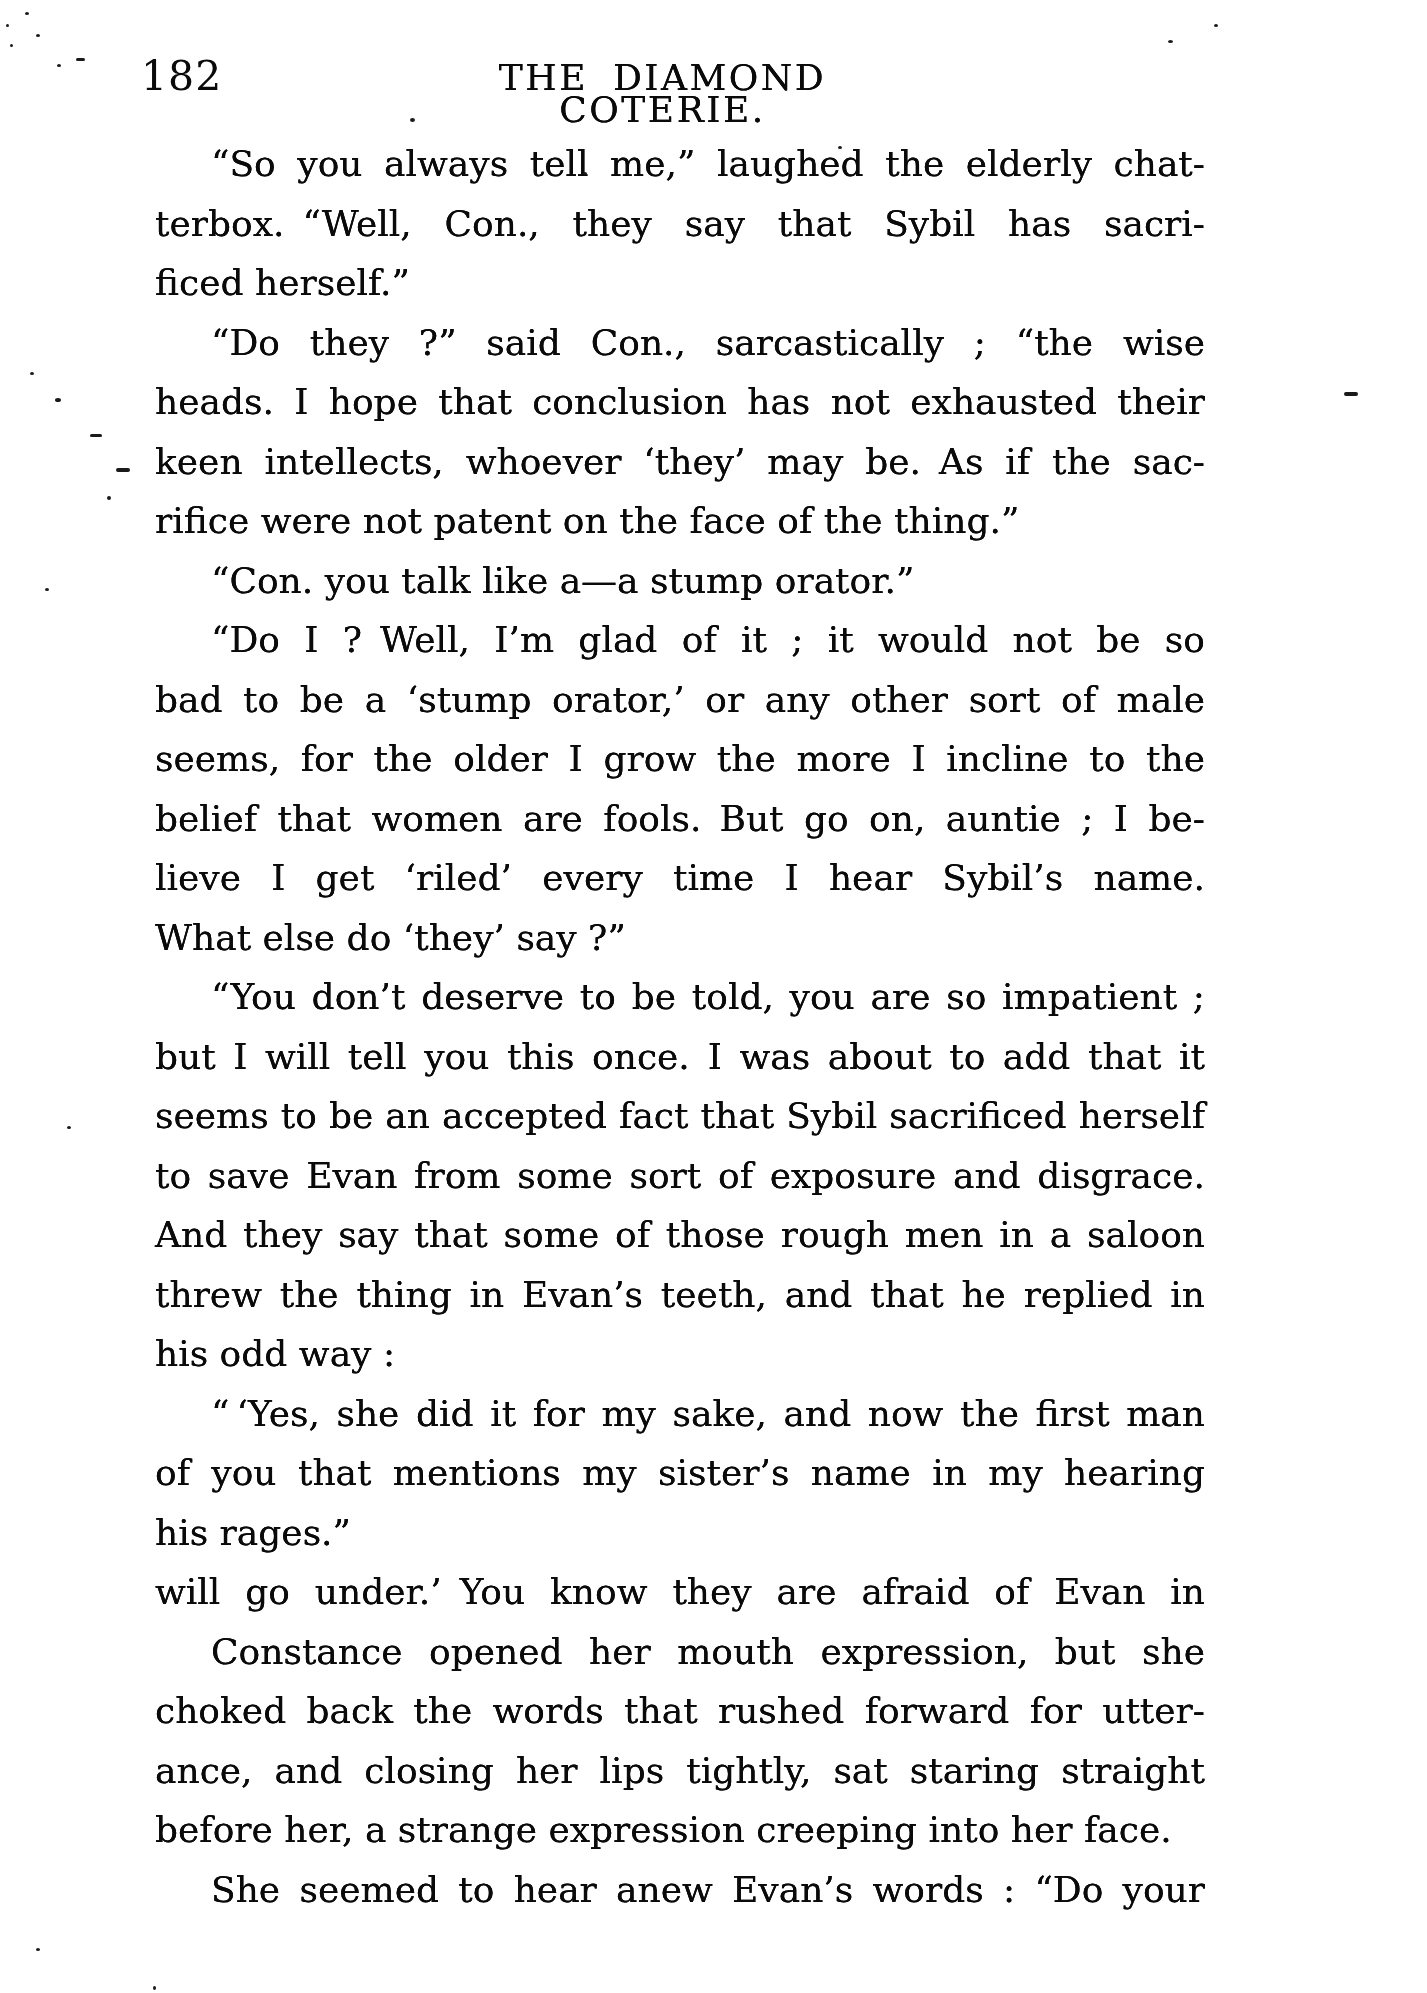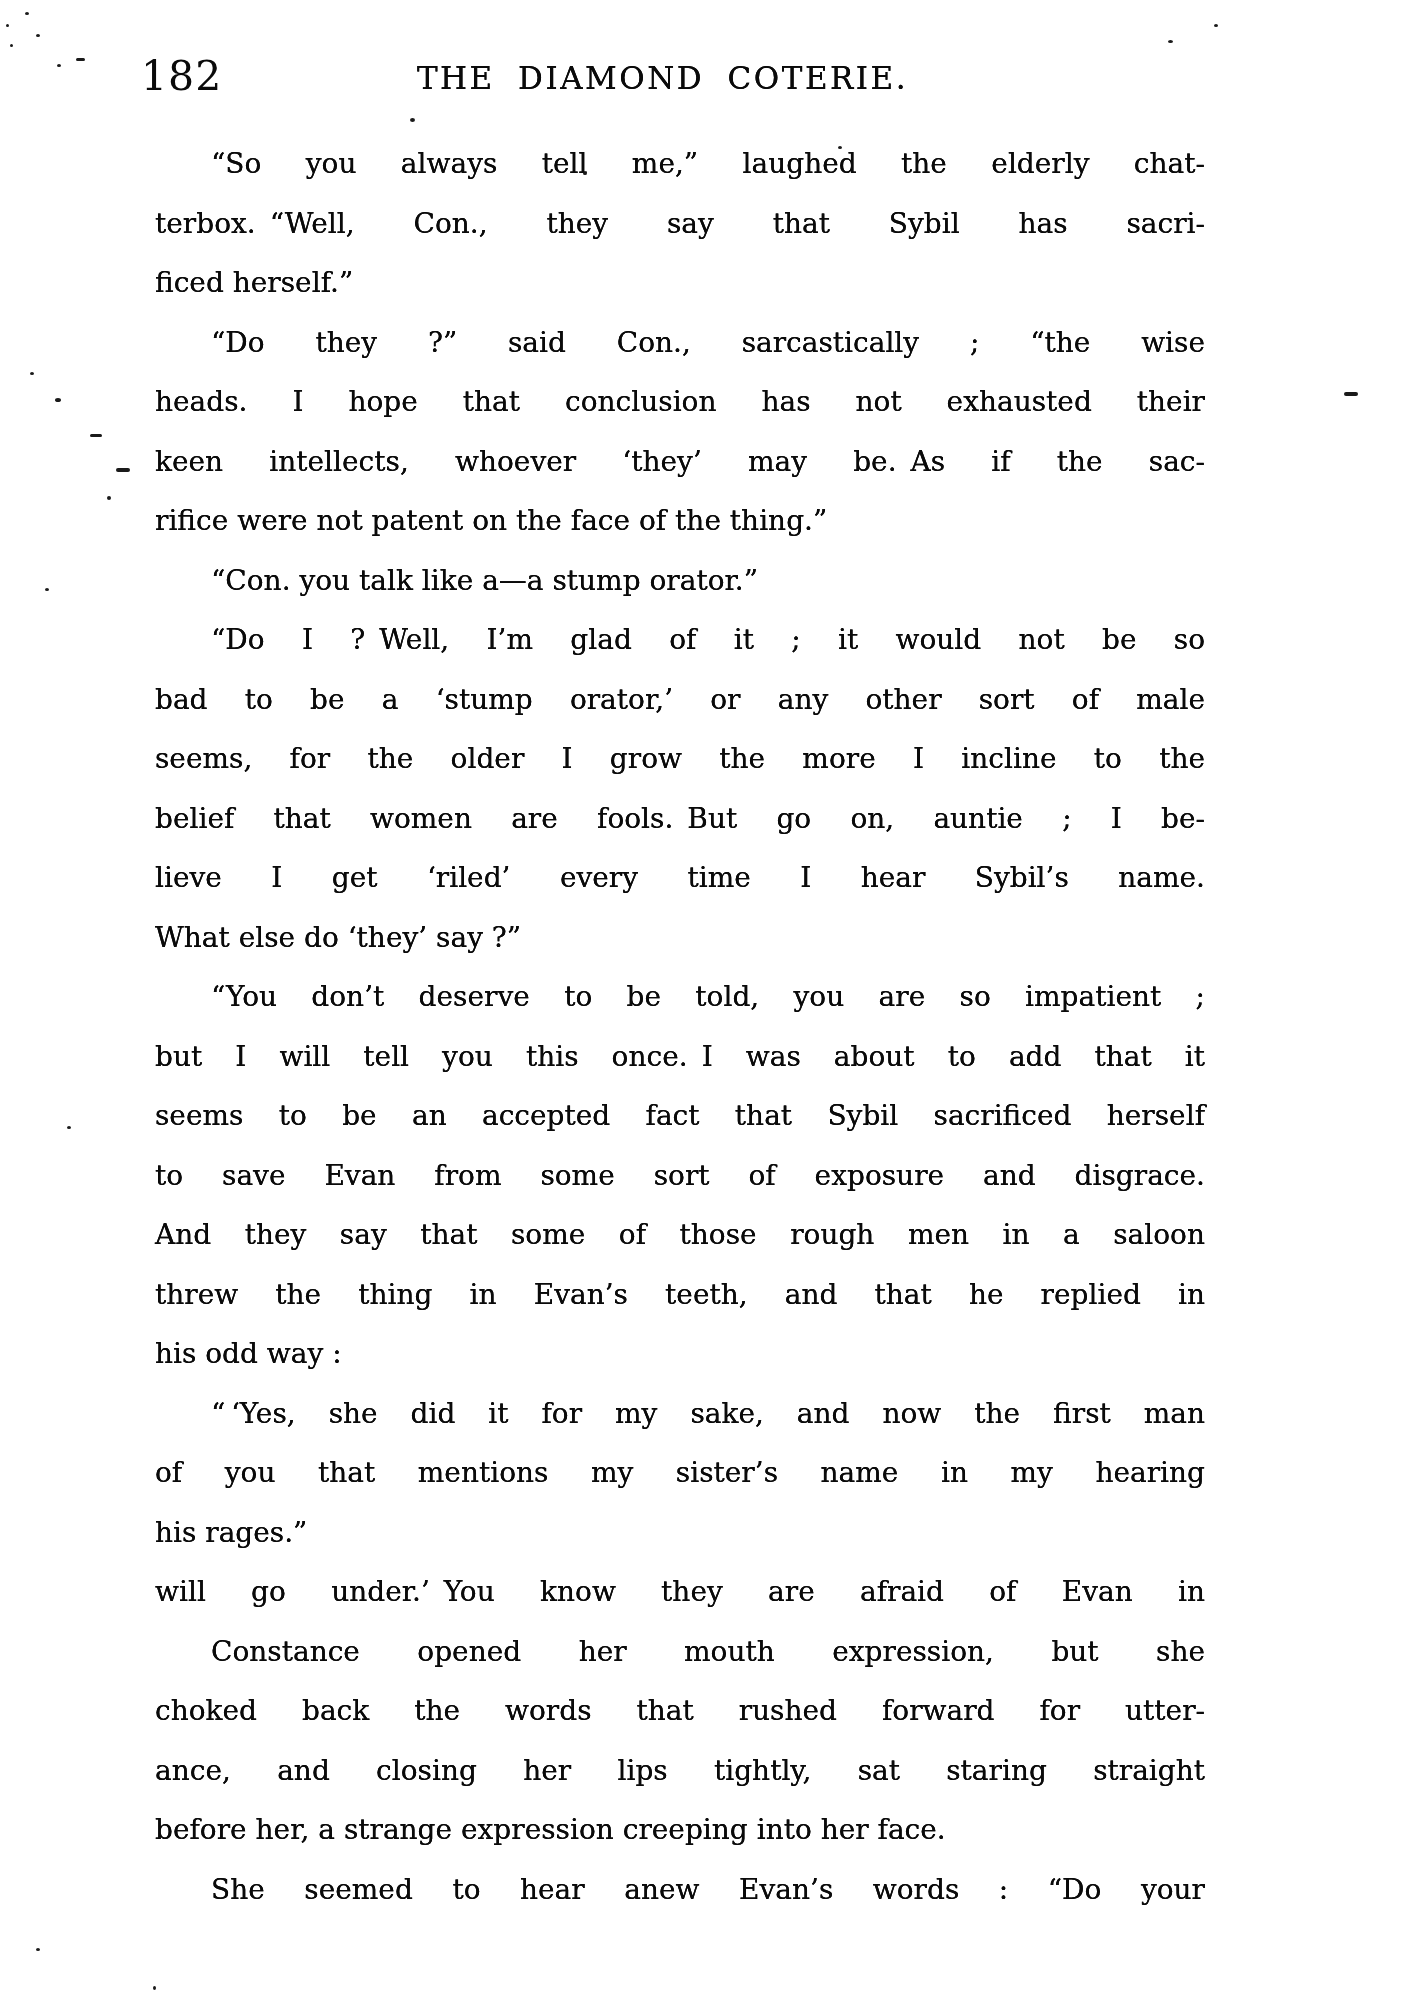--- a/index.html
+++ b/index.html
@@ -31,32 +31,32 @@
     font-size: 41px;
     line-height: 41px;
     letter-spacing: 1px;
   }
   .running-title {
     position: absolute;
     left: 400px;
     top: 6px;
     width: 525px;
     text-align: center;
-    font-size: 31px;
+    font-size: 36px;
     line-height: 32px;
     letter-spacing: 2.5px;
     word-spacing: 11px;
     text-shadow: 0 0 0.6px #000;
   }
   .text-block {
     position: absolute;
     left: 155px;
     top: 134px;
     width: 1050px;
-    font-size: 28px;
+    font-size: 36px;
     text-shadow: 0 0 0.5px #000;
   }
   .line {
     height: 59.5px;
     line-height: 59.5px;
     text-align: justify;
     text-align-last: justify;
   }
   .line.indent { padding-left: 56px; }
   .line.last {

